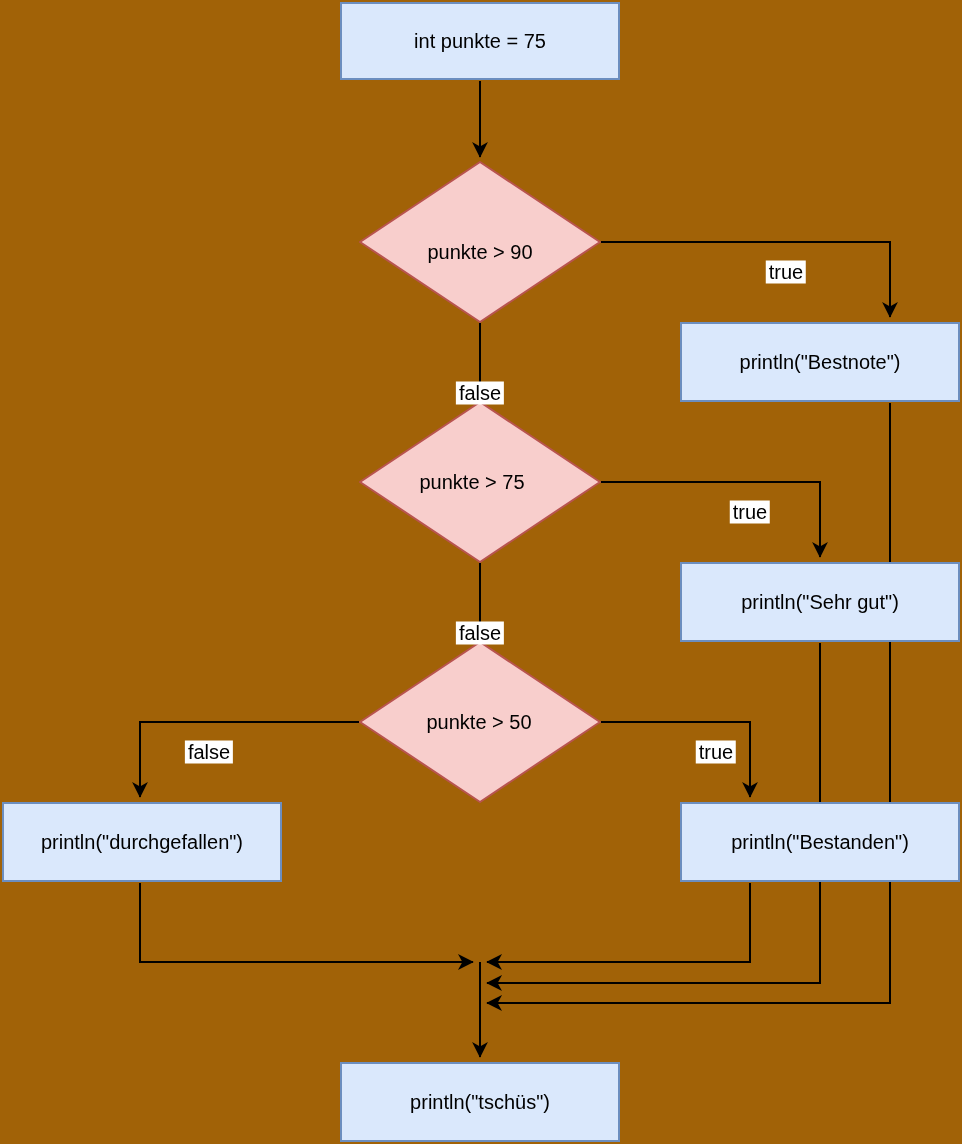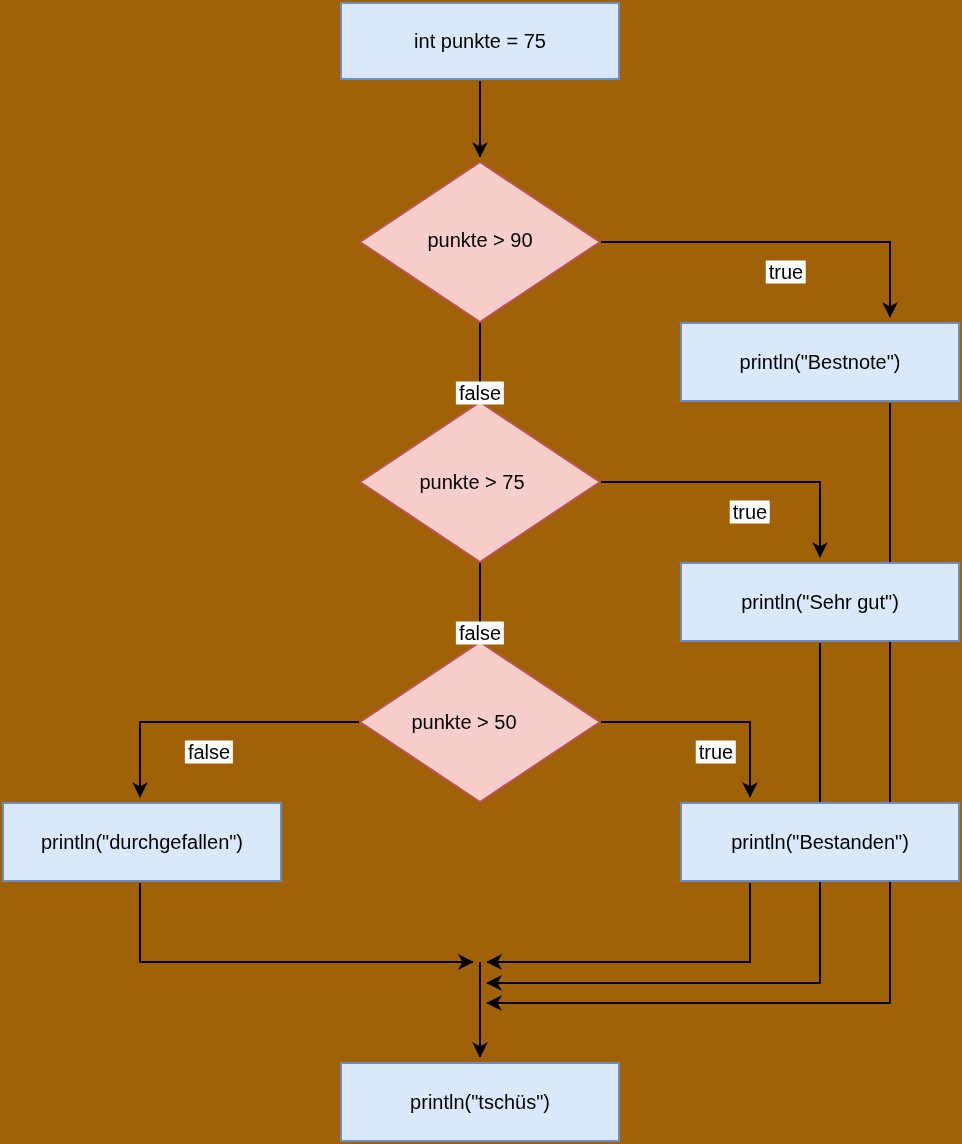--- a/index.html
+++ b/index.html
@@ -96,29 +96,29 @@
   </div>
 
   <div class="node process" style="left:2px; top:802px; width:280px; height:80px;">
     <span>println("durchgefallen")</span>
   </div>
 
   <div class="node process" style="left:340px; top:1062px; width:280px; height:80px;">
     <span>println("tschüs")</span>
   </div>
 
-  <div class="node diamond-overlay" style="left:360px; top:160px; width:240px; height:160px;">
+  <div class="node diamond-overlay" style="left:360px; top:172px; width:240px; height:160px;">
     <span>punkte &gt; 90</span>
   </div>
 
   <div class="node diamond-overlay" style="left:352px; top:402px; width:240px; height:160px;">
     <span>punkte &gt; 75</span>
   </div>
 
-  <div class="node diamond-overlay" style="left:344px; top:642px; width:240px; height:160px;">
+  <div class="node diamond-overlay" style="left:359px; top:642px; width:240px; height:160px;">
     <span>punkte &gt; 50</span>
   </div>
 
   <div class="edge-label" style="left:786px; top:242px;">true</div>
   <div class="edge-label" style="left:480px; top:363px;">false</div>
   <div class="edge-label" style="left:750px; top:482px;">true</div>
   <div class="edge-label" style="left:480px; top:603px;">false</div>
   <div class="edge-label" style="left:716px; top:722px;">true</div>
   <div class="edge-label" style="left:209px; top:722px;">false</div>
 

